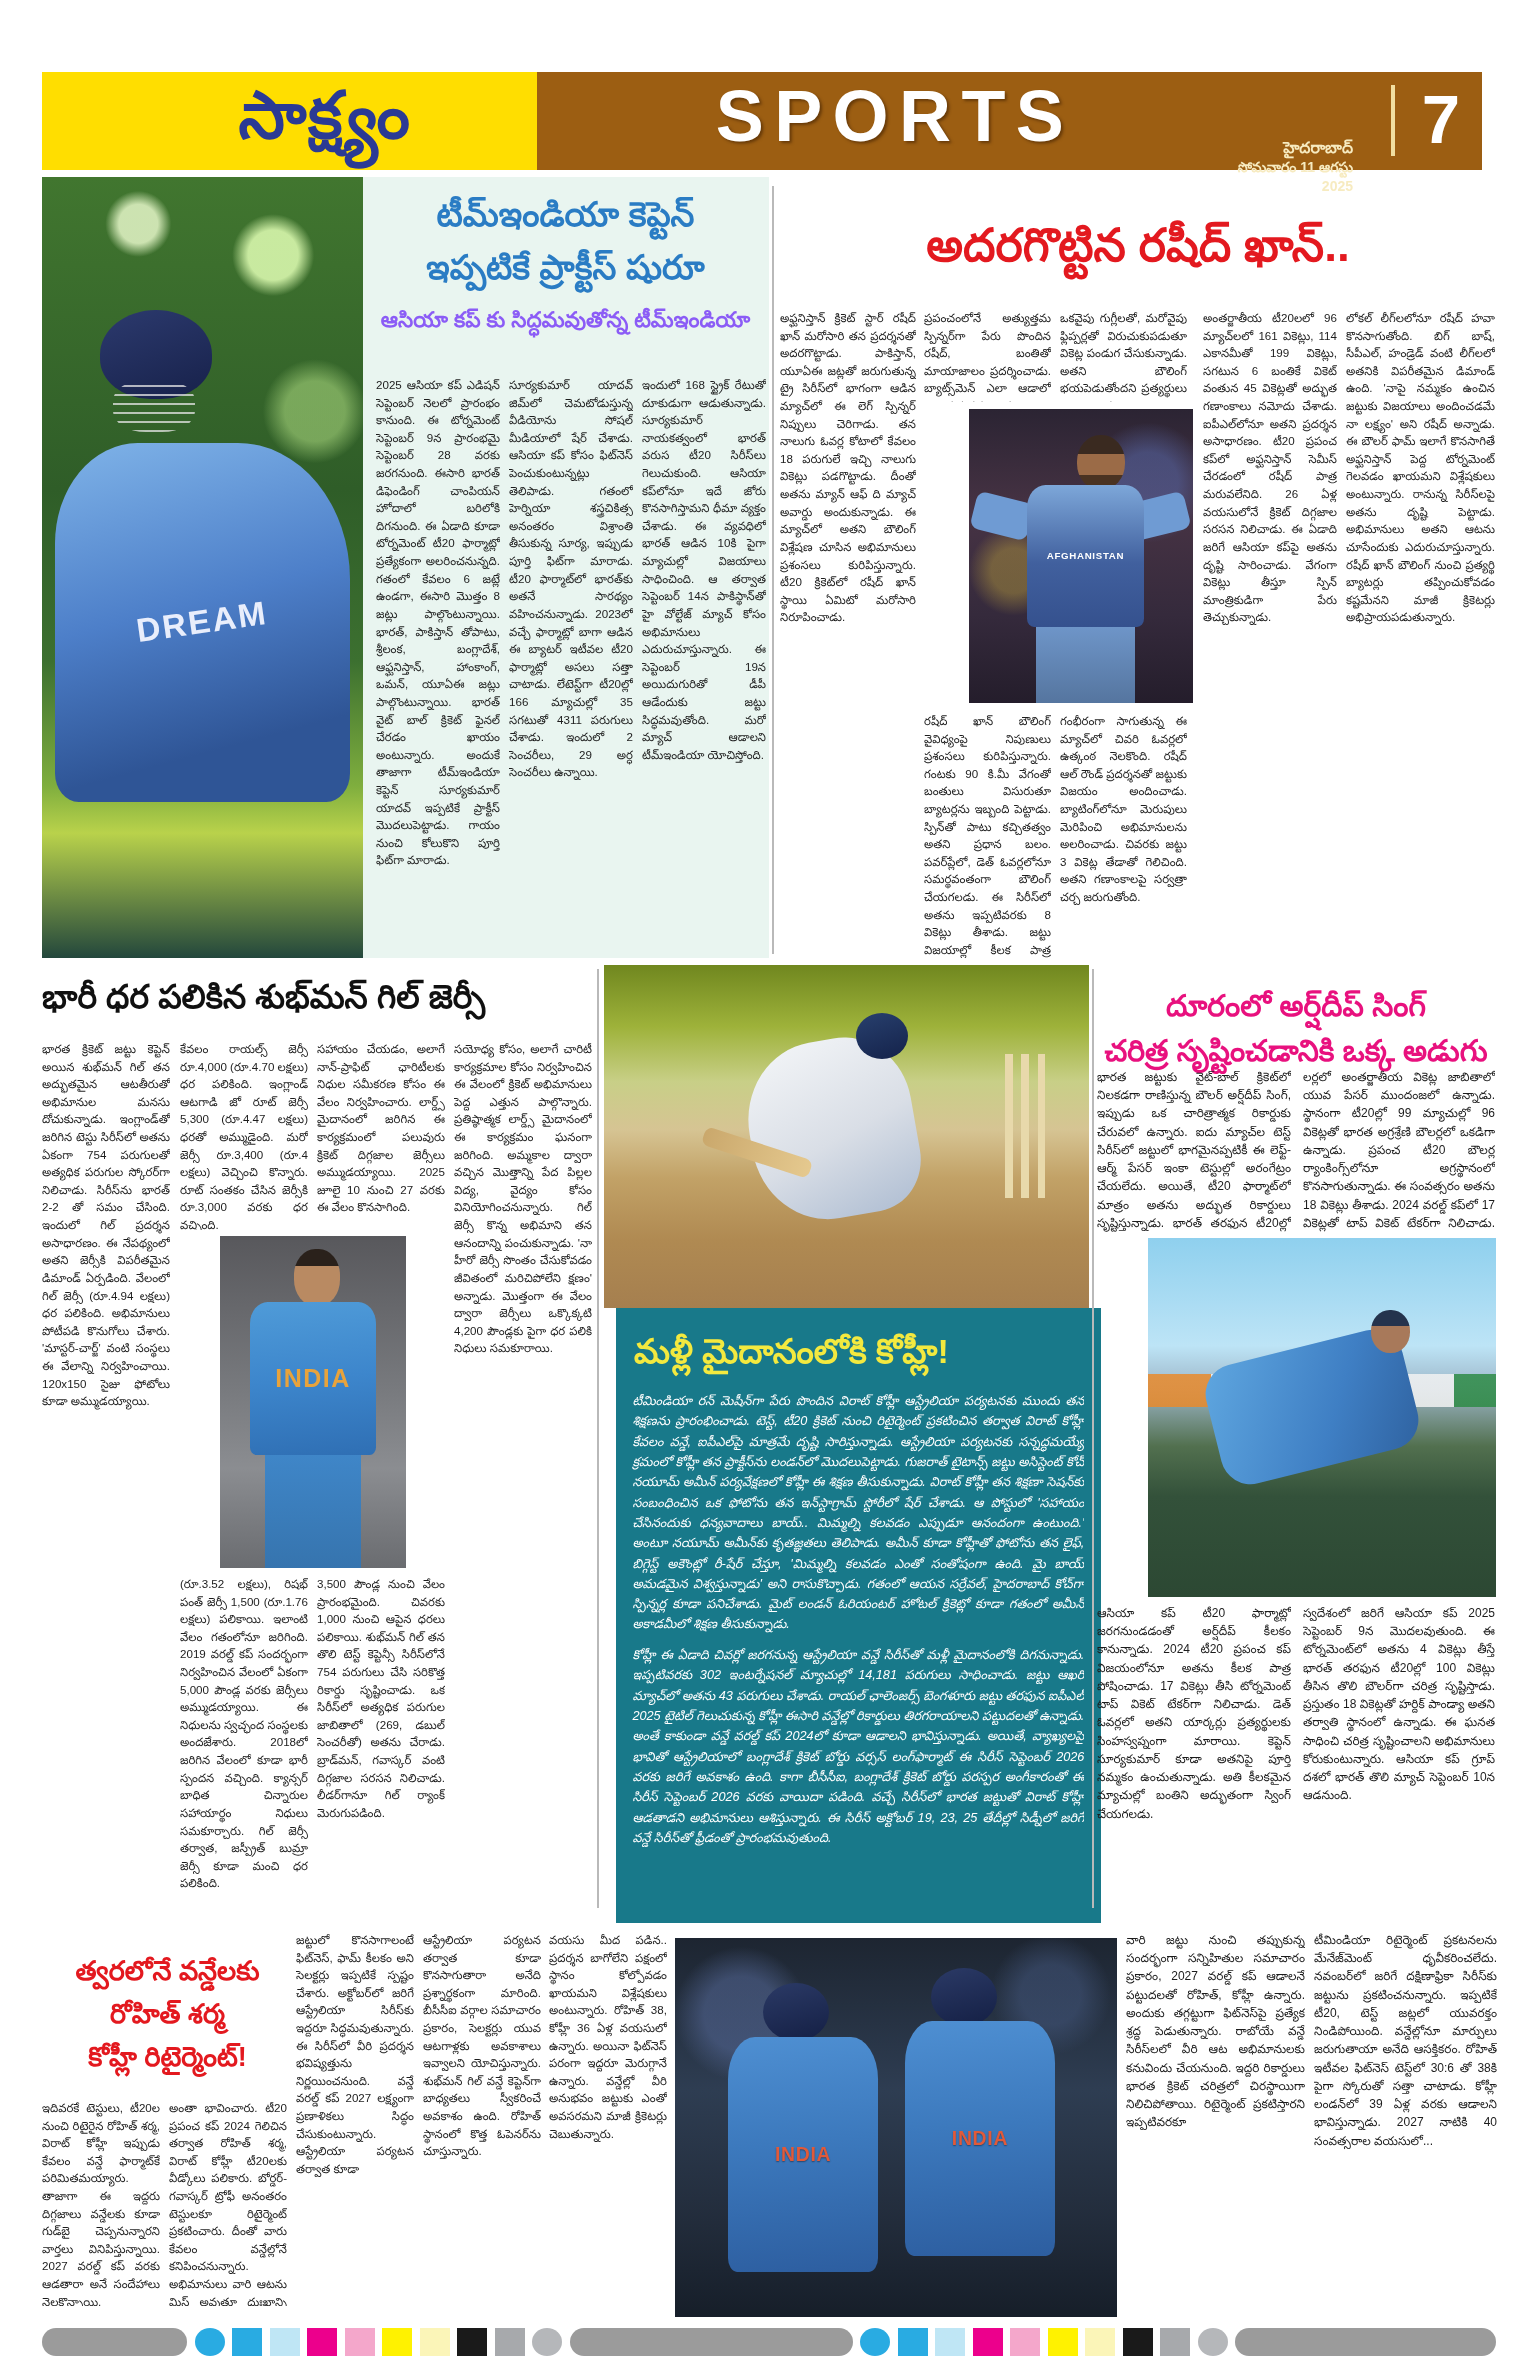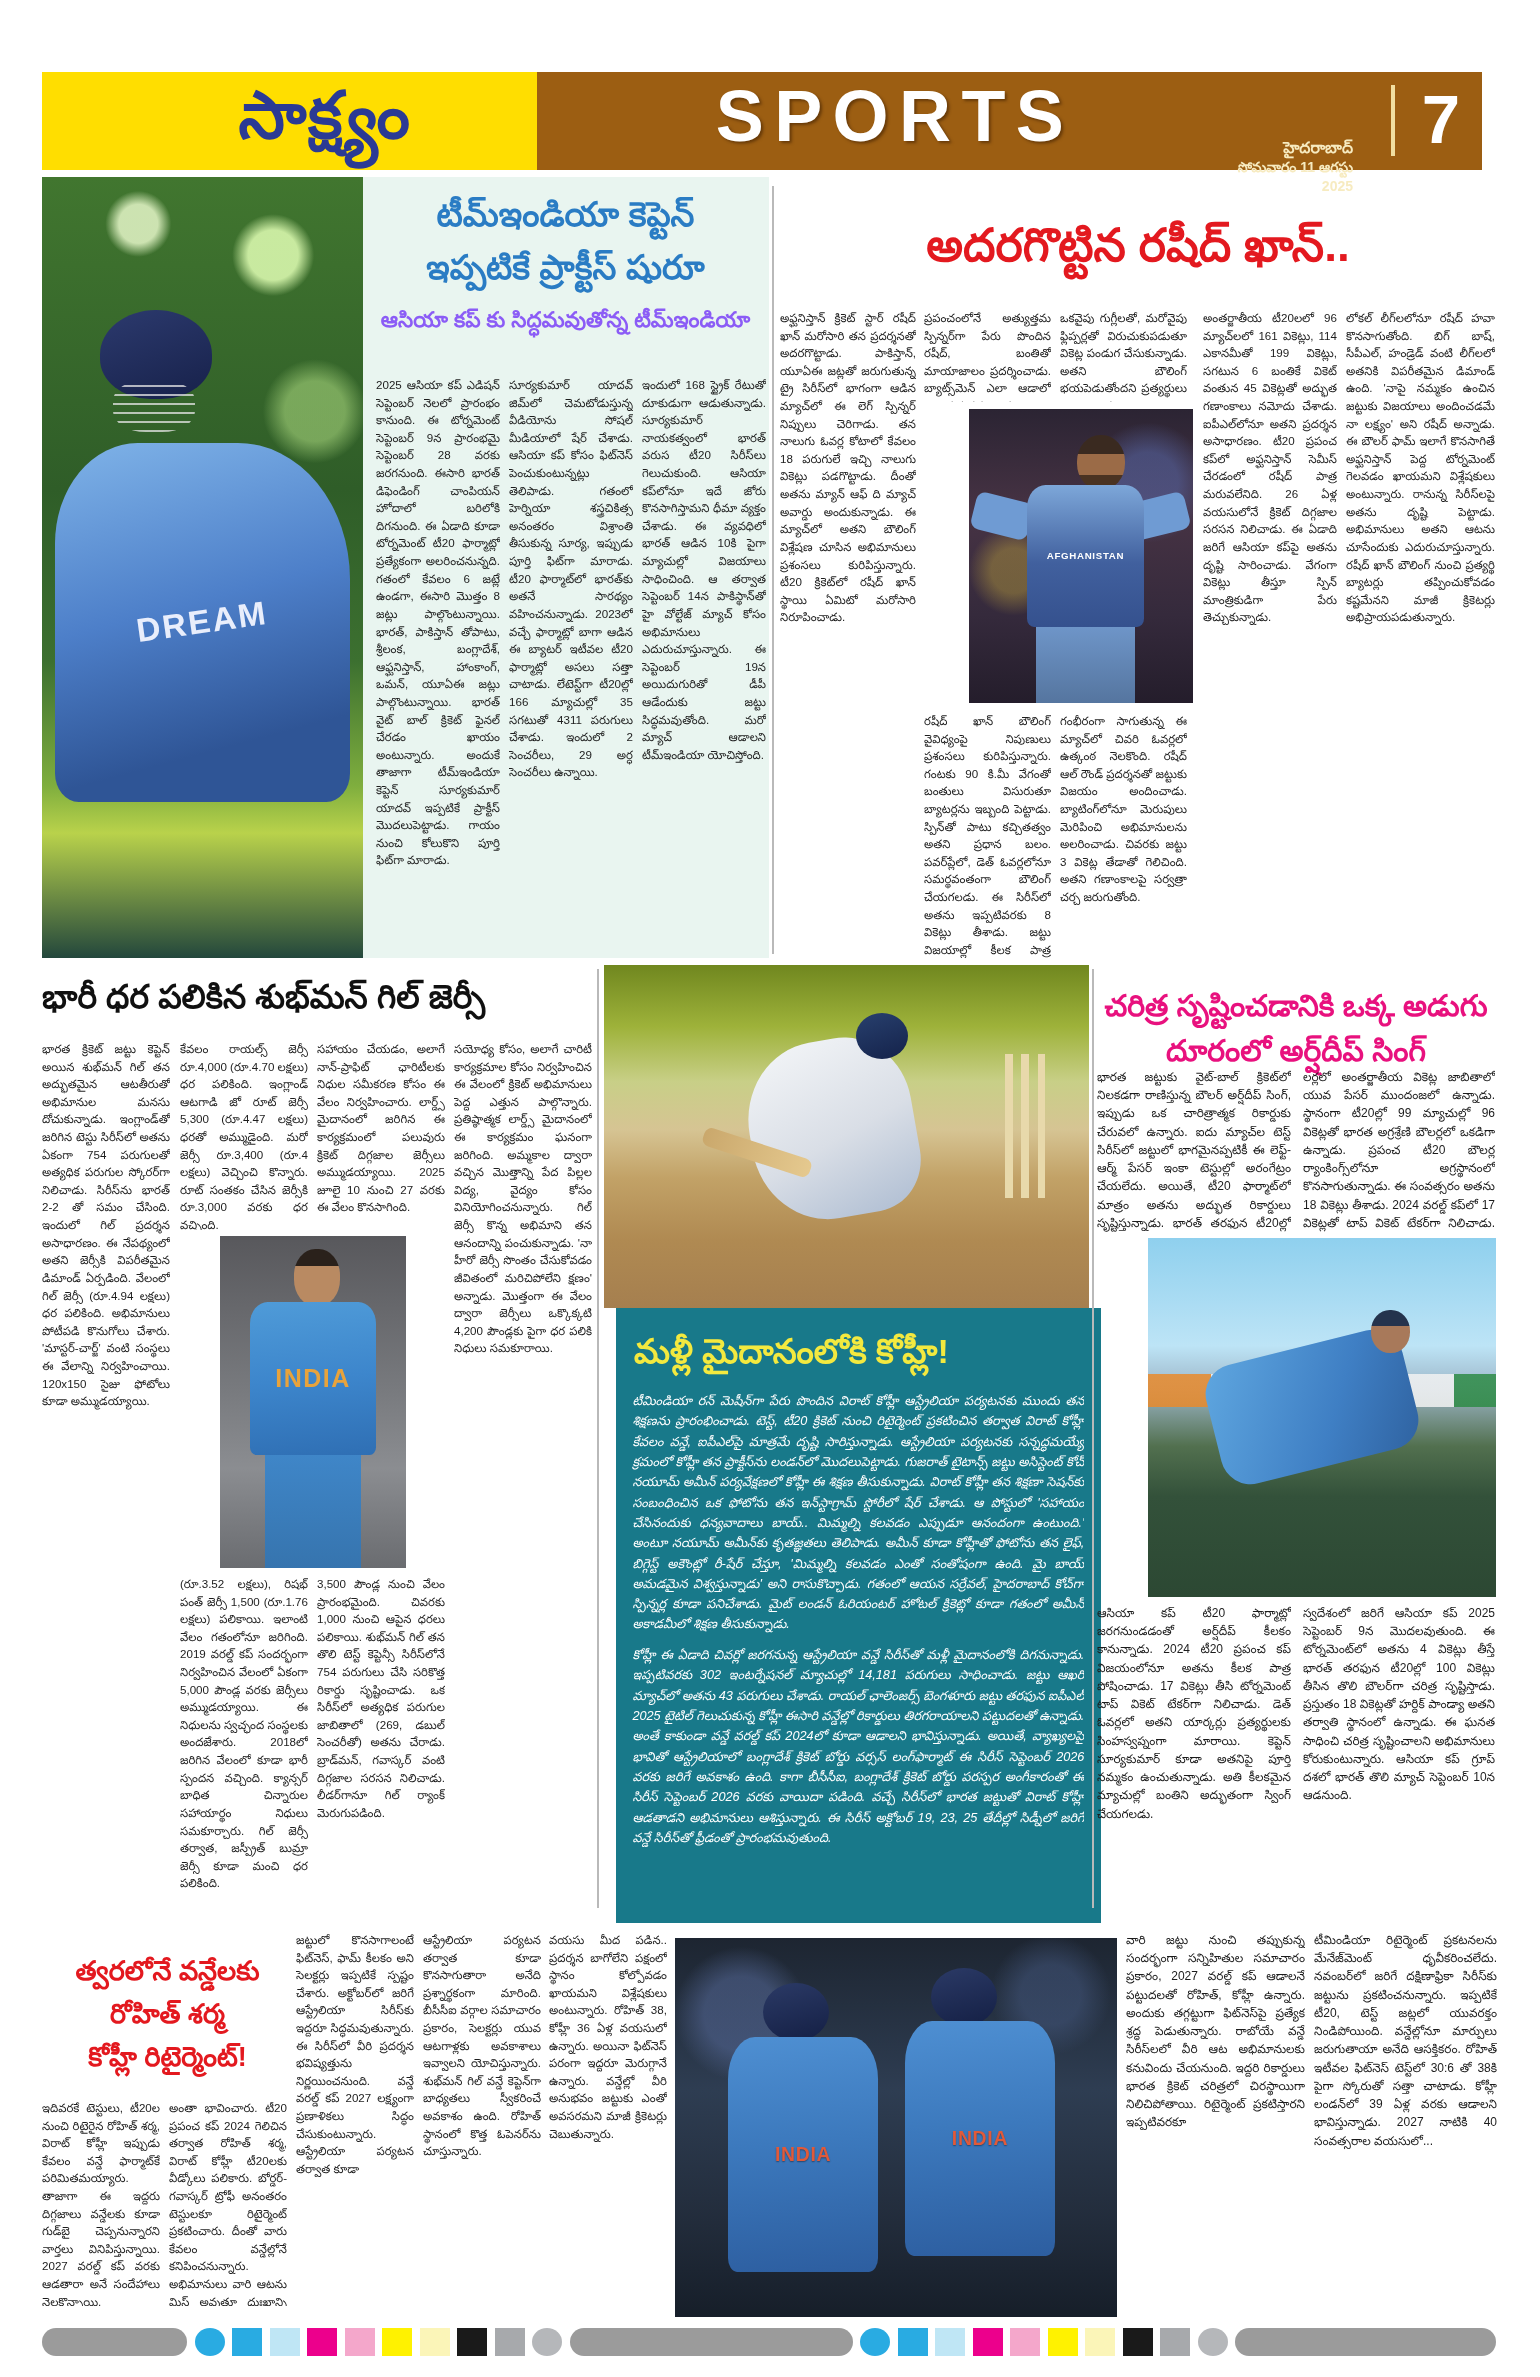--- a/index.html
+++ b/index.html
@@ -185,22 +185,22 @@
 
   <div class="abs teal-box" style="left:604px;top:1308px;width:485px;height:615px;margin-left:12px;">
     <div class="hl-teal-yellow" style="position:absolute;left:18px;top:24px;">మళ్లీ మైదానంలోకి కోహ్లీ!</div>
     <div class="teal-text" style="position:absolute;left:16.4px;top:83px;width:452px;height:246px;overflow:hidden;">టీమిండియా రన్ మెషీన్‌గా పేరు పొందిన విరాట్ కోహ్లీ ఆస్ట్రేలియా పర్యటనకు ముందు తన శిక్షణను ప్రారంభించాడు. టెస్ట్, టీ20 క్రికెట్ నుంచి రిటైర్మెంట్ ప్రకటించిన తర్వాత విరాట్ కోహ్లీ కేవలం వన్డే, ఐపీఎల్‌పై మాత్రమే దృష్టి సారిస్తున్నాడు. ఆస్ట్రేలియా పర్యటనకు సన్నద్ధమయ్యే క్రమంలో కోహ్లీ తన ప్రాక్టీస్‌ను లండన్‌లో మొదలుపెట్టాడు. గుజరాత్ టైటాన్స్ జట్టు అసిస్టెంట్ కోచ్ నయూమ్ అమీన్ పర్యవేక్షణలో కోహ్లీ ఈ శిక్షణ తీసుకున్నాడు. విరాట్ కోహ్లీ తన శిక్షణా సెషన్‌కు సంబంధించిన ఒక ఫోటోను తన ఇన్‌స్టాగ్రామ్ స్టోరీలో షేర్ చేశాడు. ఆ పోస్టులో 'సహాయం చేసినందుకు ధన్యవాదాలు బాయ్.. మిమ్మల్ని కలవడం ఎప్పుడూ ఆనందంగా ఉంటుంది.' అంటూ నయూమ్ అమీన్‌కు కృతజ్ఞతలు తెలిపాడు. అమీన్ కూడా కోహ్లీతో ఫోటోను తన లైఫ్, బిగ్గెస్ట్ అకౌంట్లో రీ-షేర్ చేస్తూ, 'మిమ్మల్ని కలవడం ఎంతో సంతోషంగా ఉంది. మై బాయ్ అమడమైన విశ్వస్తున్నాడు' అని రాసుకొచ్చాడు. గతంలో ఆయన సర్రేవల్, హైదరాబాద్ కోచ్‌గా స్పిన్నర్ల కూడా పనిచేశాడు. మైట్ లండన్ ఓరియంటర్ హోటల్ క్రికెట్లో కూడా గతంలో అమీన్ అకాడమీలో శిక్షణ తీసుకున్నాడు.</div>
     <div class="teal-text" style="position:absolute;left:16.4px;top:337px;width:452px;height:261px;overflow:hidden;">కోహ్లీ ఈ ఏడాది చివర్లో జరగనున్న ఆస్ట్రేలియా వన్డే సిరీస్‌తో మళ్లీ మైదానంలోకి దిగనున్నాడు. ఇప్పటివరకు 302 ఇంటర్నేషనల్ మ్యాచుల్లో 14,181 పరుగులు సాధించాడు. జట్టు ఆఖరి మ్యాచ్‌లో అతను 43 పరుగులు చేశాడు. రాయల్ ఛాలెంజర్స్ బెంగళూరు జట్టు తరఫున ఐపీఎల్ 2025 టైటిల్ గెలుచుకున్న కోహ్లీ ఈసారి వన్డేల్లో రికార్డులు తిరగరాయాలని పట్టుదలతో ఉన్నాడు. అంతే కాకుండా వన్డే వరల్డ్ కప్ 2024లో కూడా ఆడాలని భావిస్తున్నాడు. అయితే, వ్యాఖ్యలపై భావితో ఆస్ట్రేలియాలో బంగ్లాదేశ్ క్రికెట్ బోర్డు వర్సస్ లంగ్‌ఫార్మాట్ ఈ సిరీస్ సెప్టెంబర్ 2026 వరకు జరిగే అవకాశం ఉంది. కాగా బీసీసీఐ, బంగ్లాదేశ్ క్రికెట్ బోర్డు పరస్పర అంగీకారంతో ఈ సిరీస్ సెప్టెంబర్ 2026 వరకు వాయిదా పడింది. వచ్చే సిరీస్‌లో భారత జట్టుతో విరాట్ కోహ్లీ ఆడతాడని అభిమానులు ఆశిస్తున్నారు. ఈ సిరీస్ అక్టోబర్ 19, 23, 25 తేదీల్లో సిడ్నీలో జరిగే వన్డే సిరీస్‌తో ఫ్రీడంతో ప్రారంభమవుతుంది.</div>
   </div>
 
   <div class="abs vrule" style="left:1092px;top:969px;height:939px;"></div>
 
   <div class="abs" style="left:1096px;top:983px;width:400px;">
+    <div class="hl-mag">దూరంలో అర్ష్‌దీప్ సింగ్</div>
     <div class="hl-mag">చరిత్ర సృష్టించడానికి ఒక్క అడుగు</div>
-    <div class="hl-mag">దూరంలో అర్ష్‌దీప్ సింగ్</div>
   </div>
 
   <div class="col" style="left:1097px;top:1068px;width:194px;height:166px;font-size:12px;">భారత జట్టుకు వైట్-బాల్ క్రికెట్‌లో నిలకడగా రాణిస్తున్న బౌలర్ అర్ష్‌దీప్ సింగ్, ఇప్పుడు ఒక చారిత్రాత్మక రికార్డుకు చేరువలో ఉన్నారు. ఐదు మ్యాచ్‌ల టెస్ట్ సిరీస్‌లో జట్టులో భాగమైనప్పటికీ ఈ లెఫ్ట్-ఆర్మ్ పేసర్ ఇంకా టెస్టుల్లో అరంగేట్రం చేయలేదు. అయితే, టీ20 ఫార్మాట్‌లో మాత్రం అతను అద్భుత రికార్డులు సృష్టిస్తున్నాడు. భారత్ తరఫున టీ20ల్లో అత్యధిక వికెట్లు తీసిన బౌలర్‌గా నిలిచే అవకాశం అతని ముందు ఉంది.</div>
   <div class="col" style="left:1303px;top:1068px;width:192px;height:166px;font-size:12px;">లర్లలో అంతర్జాతీయ వికెట్ల జాబితాలో యువ పేసర్ ముందంజలో ఉన్నాడు. స్థానంగా టీ20ల్లో 99 మ్యాచుల్లో 96 వికెట్లతో భారత అగ్రశ్రేణి బౌలర్లలో ఒకడిగా ఉన్నాడు. ప్రపంచ టీ20 బౌలర్ల ర్యాంకింగ్స్‌లోనూ అగ్రస్థానంలో కొనసాగుతున్నాడు. ఈ సంవత్సరం అతను 18 వికెట్లు తీశాడు. 2024 వరల్డ్ కప్‌లో 17 వికెట్లతో టాప్ వికెట్ టేకర్‌గా నిలిచాడు. మరో 4 వికెట్లు తీస్తే 100 వికెట్ల మైలురాయిని అందుకుంటాడు.</div>
 
   <div class="photo ph-arsh" style="left:1148px;top:1238px;width:348px;height:359px;">
     <div class="ar-flag"></div>
     <div class="ar-body"></div>
     <div class="ar-head"></div>
   </div>

